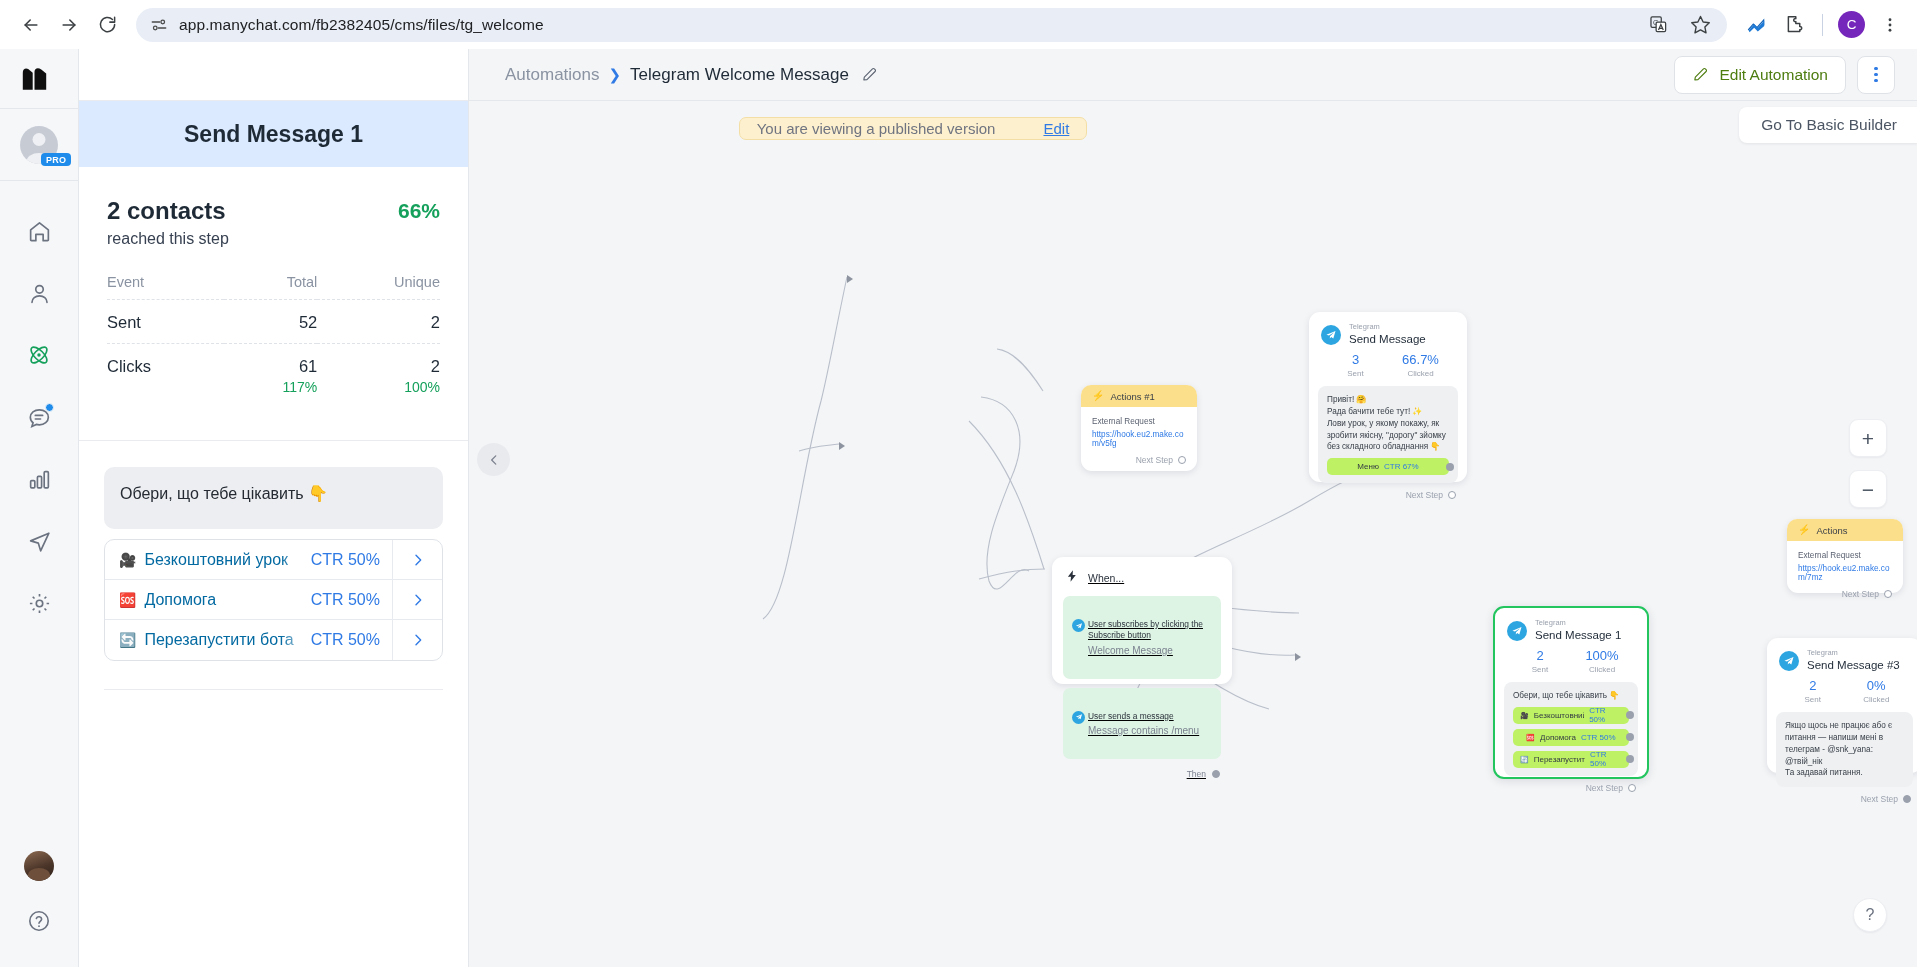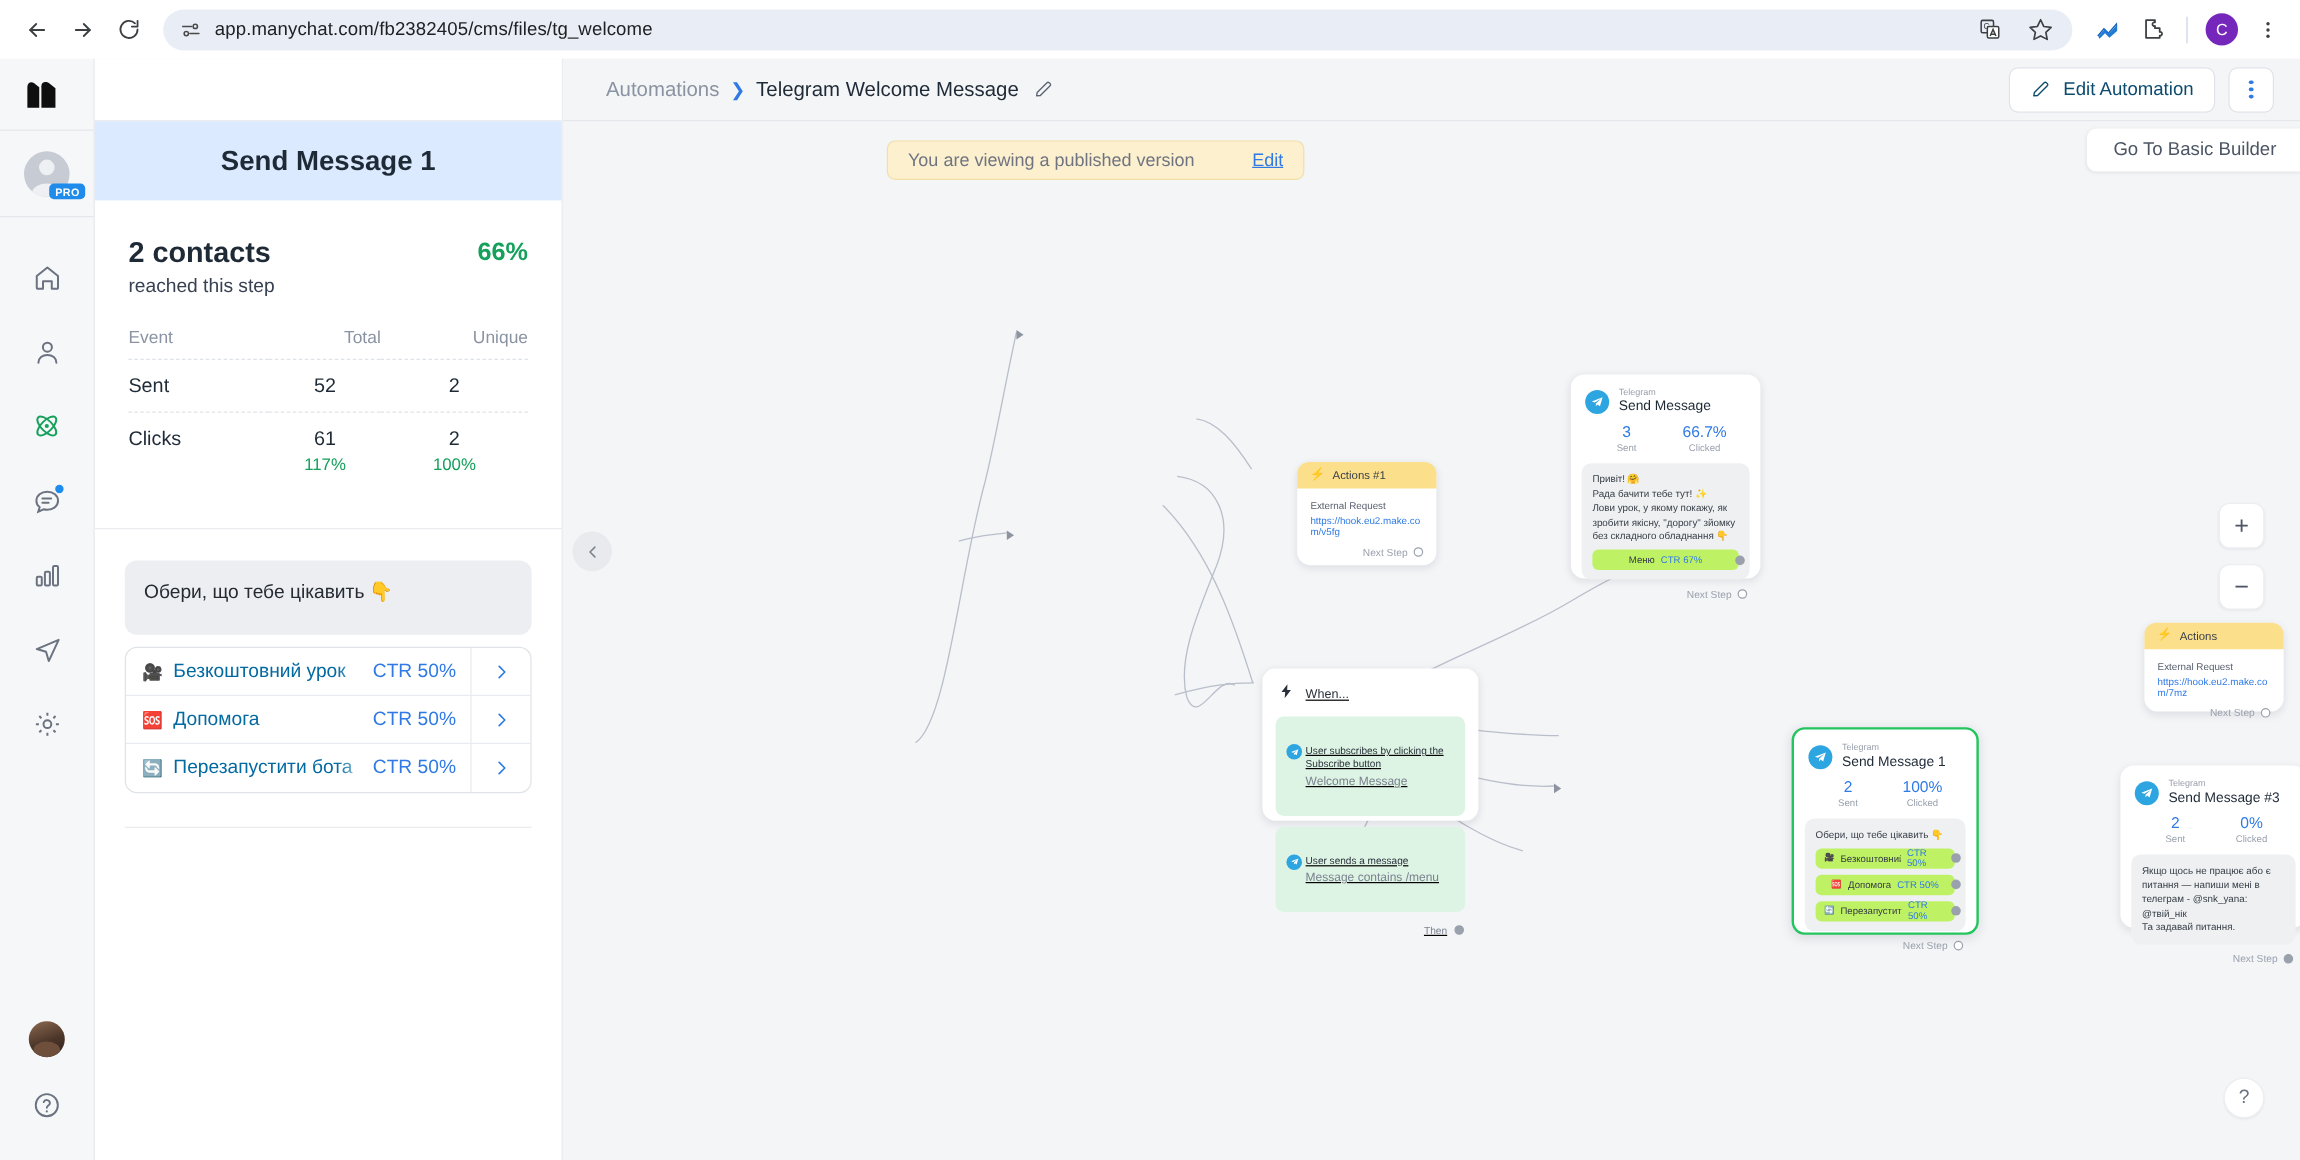--- a/index.html
+++ b/index.html
@@ -161,21 +161,21 @@
   .stat-sub { font-size: 16px; color: #374151; margin-top: 5px; }
 
   .stats-table { width: 100%; margin-top: 26px; border-collapse: collapse; }
   .stats-table th {
     font-size: 14.5px; font-weight: 400; color: #8a93a2;
     text-align: right; padding: 0 0 9px 0;
   }
   .stats-table th.left { text-align: left; }
   .stats-table td {
     font-size: 16.5px; color: #1f2a37;
-    text-align: center; padding: 13px 0 11px 0;
+    text-align: right; padding: 13px 0 11px 0;
     border-top: 1px dashed #dfe3e8;
     vertical-align: top;
   }
   .stats-table td.left { text-align: left; }
   .sub-pct { display: block; font-size: 14px; color: #15a05b; margin-top: 3px; }
 
   .panel-divider { height: 1px; background: #e9ebef; margin: 34px 0 0 0; }
 
   .preview-wrap { padding: 26px 25px 0 25px; }
   .bubble {
@@ -237,39 +237,39 @@
   .crumb-sep { color: #2f7ae5; font-size: 15px; }
   .crumb-current { font-size: 17px; color: #1f2a37; }
   .crumb-pencil { color: #5c6472; display: flex; align-items: center; margin-left: 3px; }
   .topbar-right { margin-left: auto; display: flex; align-items: center; gap: 11px; }
   .edit-automation {
     height: 38px;
     background: #fff; border: 1px solid #dfe3e8;
     border-radius: 8px;
     display: flex; align-items: center; gap: 10px;
     padding: 0 17px;
-    font-size: 15.5px; color: #0c4a6e;
+    font-size: 15.5px; color: #4d7c0f;
   }
   .kebab-btn {
     width: 38px; height: 38px;
     background: #fff; border: 1px solid #dfe3e8;
     border-radius: 8px;
     display: flex; flex-direction: column; align-items: center; justify-content: center; gap: 2.5px;
   }
   .kebab-btn i { width: 3.5px; height: 3.5px; border-radius: 50%; background: #2f7ae5; display: block; }
 
   .canvas { position: absolute; inset: 52px 0 0 0; overflow: hidden; }
   .canvas svg.edges { position: absolute; inset: 0; width: 100%; height: 100%; }
 
   
   .published-banner {
     position: absolute; top: 16px; left: 270px;
     background: #fdf0cf; border: 1px solid #f3dfa6;
     border-radius: 7px;
-    height: 33px; width: 348px;
+    height: 23px; width: 348px;
     display: flex; align-items: center; justify-content: center; gap: 48px;
     z-index: 6;
   }
   .published-banner .pb-text { font-size: 15px; color: #6f7480; }
   .published-banner .pb-edit { font-size: 15px; color: #2f7ae5; text-decoration: underline; }
 
   
   .basic-builder {
     position: absolute; top: 6px; right: 0;
     background: #fff;

